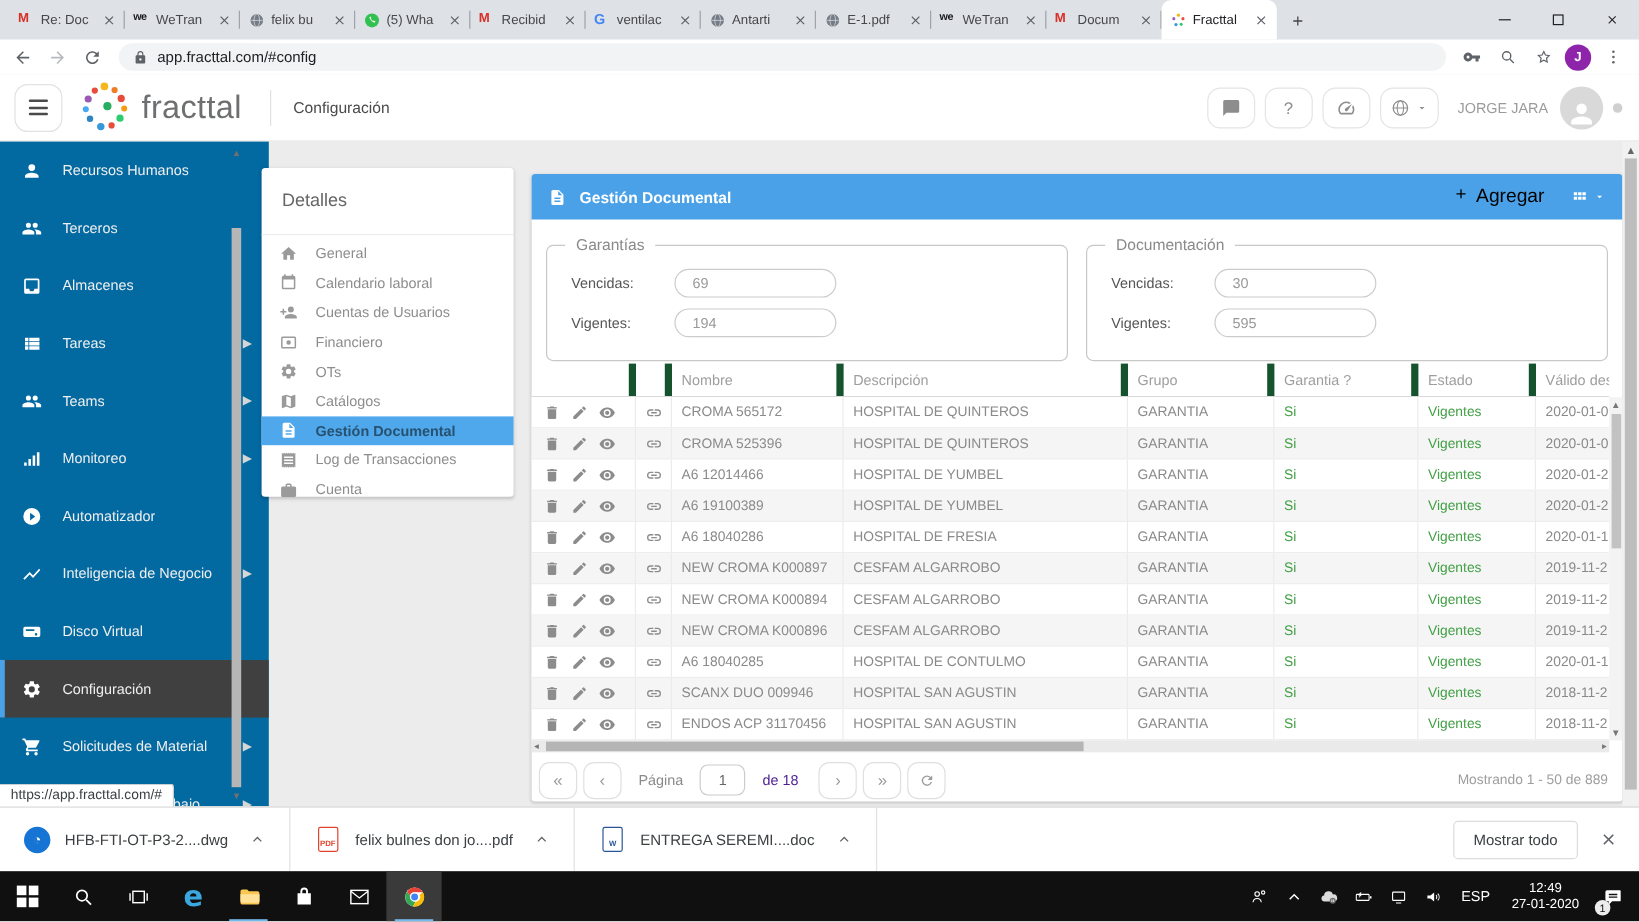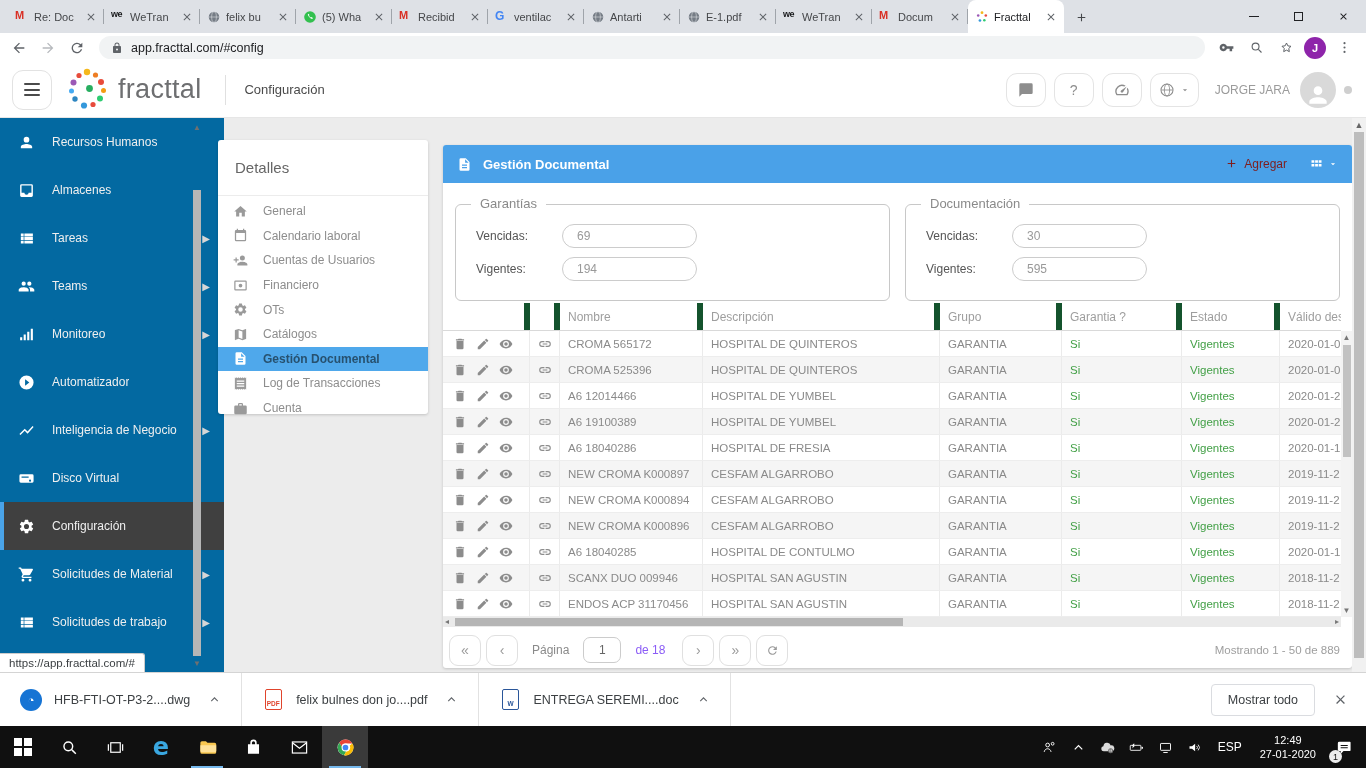--- a/index.html
+++ b/index.html
@@ -80,21 +80,21 @@
   .dmenu-item .ic{width:15px;height:15px;color:#9a9a9a;flex:none}
   .dmenu-item.active{background:#4fa8eb;color:#27516f;font-weight:bold}
   .dmenu-item.active .ic{color:#fff}
 
   
   .panel{position:absolute;left:240px;top:27px;width:909px;height:523px;background:#fff;border-radius:3px;box-shadow:0 1px 3px rgba(0,0,0,.18)}
   .panel-header{height:38px;background:#4aa1e8;border-radius:3px 3px 0 0;display:flex;align-items:center;padding:0 14px;color:#fff}
   .panel-header .ic.doc{width:15px;height:15px}
   .panel-title{font-size:13px;font-weight:bold;margin-left:11px}
   .panel-actions{margin-left:auto;display:flex;align-items:center;gap:22px}
-  .add-btn{display:flex;gap:6px;font-size:12px;color:#7f1d1d}
+  .add-btn{display:flex;gap:6px;font-size:16px;color:#000000}
   .add-btn .ic{width:13px;height:13px}
   .view-btn{display:flex;align-items:center;gap:4px;color:#fff}
   .view-btn .ic{width:15px;height:15px}
   .view-btn .ic.sm{width:10px;height:10px}
 
   .fieldsets{display:flex;gap:15px;padding:21px 12px 0}
   .fieldset{position:relative;flex:1;height:97px;border:1px solid #c8c8c8;border-radius:6px}
   .legend{position:absolute;top:-9px;left:15px;background:#fff;padding:0 9px;font-size:13px;color:#8a8a8a}
   .frow{display:flex;align-items:center;margin:0 0 0 20px}
   .frow.r1{margin-top:19px}
@@ -120,21 +120,21 @@
   .tv-thumb{position:absolute;left:1.5px;top:14px;width:8px;height:112px;background:#c2c2c2}
   .h-scroll{position:absolute;left:0;top:472px;width:898px;height:10px;background:#eaeaea;display:flex;align-items:center}
   .h-thumb{position:absolute;left:12px;top:1px;width:448px;height:8px;background:#b5b5b5}
   .harr{position:absolute;top:0;font-size:8px;color:#777;line-height:10px}
 
   .pager{position:absolute;left:0;top:487px;width:909px;height:36px;display:flex;align-items:center;padding-left:6px;gap:5px}
   .pbtn{width:32px;height:31px;border:1px solid #e0e0e0;border-radius:9px;background:#fff;display:flex;align-items:center;justify-content:center;color:#9a9a9a;font-size:14px}
   .pbtn .ic{width:13px;height:13px}
   .pg-label{font-size:12px;color:#8a8a8a;margin:0 9px}
   .page-box{width:38px;height:26px;border:1px solid #ccc;border-radius:7px;display:flex;align-items:center;justify-content:center;font-size:12px;color:#666;background:#fff}
-  .pg-of{font-size:12px;color:#8b5cf6;margin:0 12px 0 9px}
+  .pg-of{font-size:12px;color:#4c1d95;margin:0 12px 0 9px}
   .showing{margin-left:auto;padding-right:12px;font-size:11.5px;color:#9e9e9e}
 
   .page-scroll{position:absolute;right:0;top:0;width:14px;height:554px;background:#f1f1f1}
   .page-scroll .sarr{width:14px;color:#666;font-size:9px}
   .page-thumb{position:absolute;left:2px;top:14px;width:10px;height:526px;background:#bdbdbd}
 
   .status-bubble{position:absolute;left:0;bottom:0;height:19px;background:#fff;border:1px solid #ccc;border-left:none;border-bottom:none;border-top-right-radius:3px;display:flex;align-items:center;padding:0 9px;font-size:11.5px;color:#3c4043;z-index:6}
 
   
   .downloads{position:absolute;top:672px;left:0;width:1366px;height:54px;background:#fff;border-top:1px solid #d4d4d4;display:flex;align-items:center}
@@ -457,20 +457,29 @@
 
   <div class="content">
     <aside class="sidebar" id="sidebar">
         <div class="side-item ">
       <span class="ic ">
             <svg viewBox="0 0 24 24">
               <path fill="currentColor" d="M12 12a4 4 0 1 0-4-4 4 4 0 0 0 4 4zm0 2c-2.67 0-8 1.34-8 4v2h16v-2c0-2.66-5.33-4-8-4z"></path>
             </svg>
           </span>
       <span class="side-label">Recursos Humanos</span>
+
+    </div>
+        <div class="side-item ">
+      <span class="ic ">
+            <svg viewBox="0 0 24 24">
+              <path fill="currentColor" d="M16 11a3 3 0 1 0-3-3 3 3 0 0 0 3 3zm-8 0a3 3 0 1 0-3-3 3 3 0 0 0 3 3zm0 2c-2.33 0-7 1.17-7 3.5V19h14v-2.5C15 14.17 10.33 13 8 13zm8 0c-.29 0-.62.02-.97.05A4.22 4.22 0 0 1 17 16.5V19h6v-2.5c0-2.33-4.67-3.5-7-3.5z"></path>
+            </svg>
+          </span>
+      <span class="side-label">Terceros</span>
 
     </div>
         <div class="side-item ">
       <span class="ic ">
             <svg viewBox="0 0 24 24">
               <path fill="currentColor" d="M19 3H5a2 2 0 0 0-2 2v14a2 2 0 0 0 2 2h14a2 2 0 0 0 2-2V5a2 2 0 0 0-2-2zm0 12h-4a3 3 0 0 1-6 0H5V5h14v10z"></path>
             </svg>
           </span>
       <span class="side-label">Almacenes</span>
 

